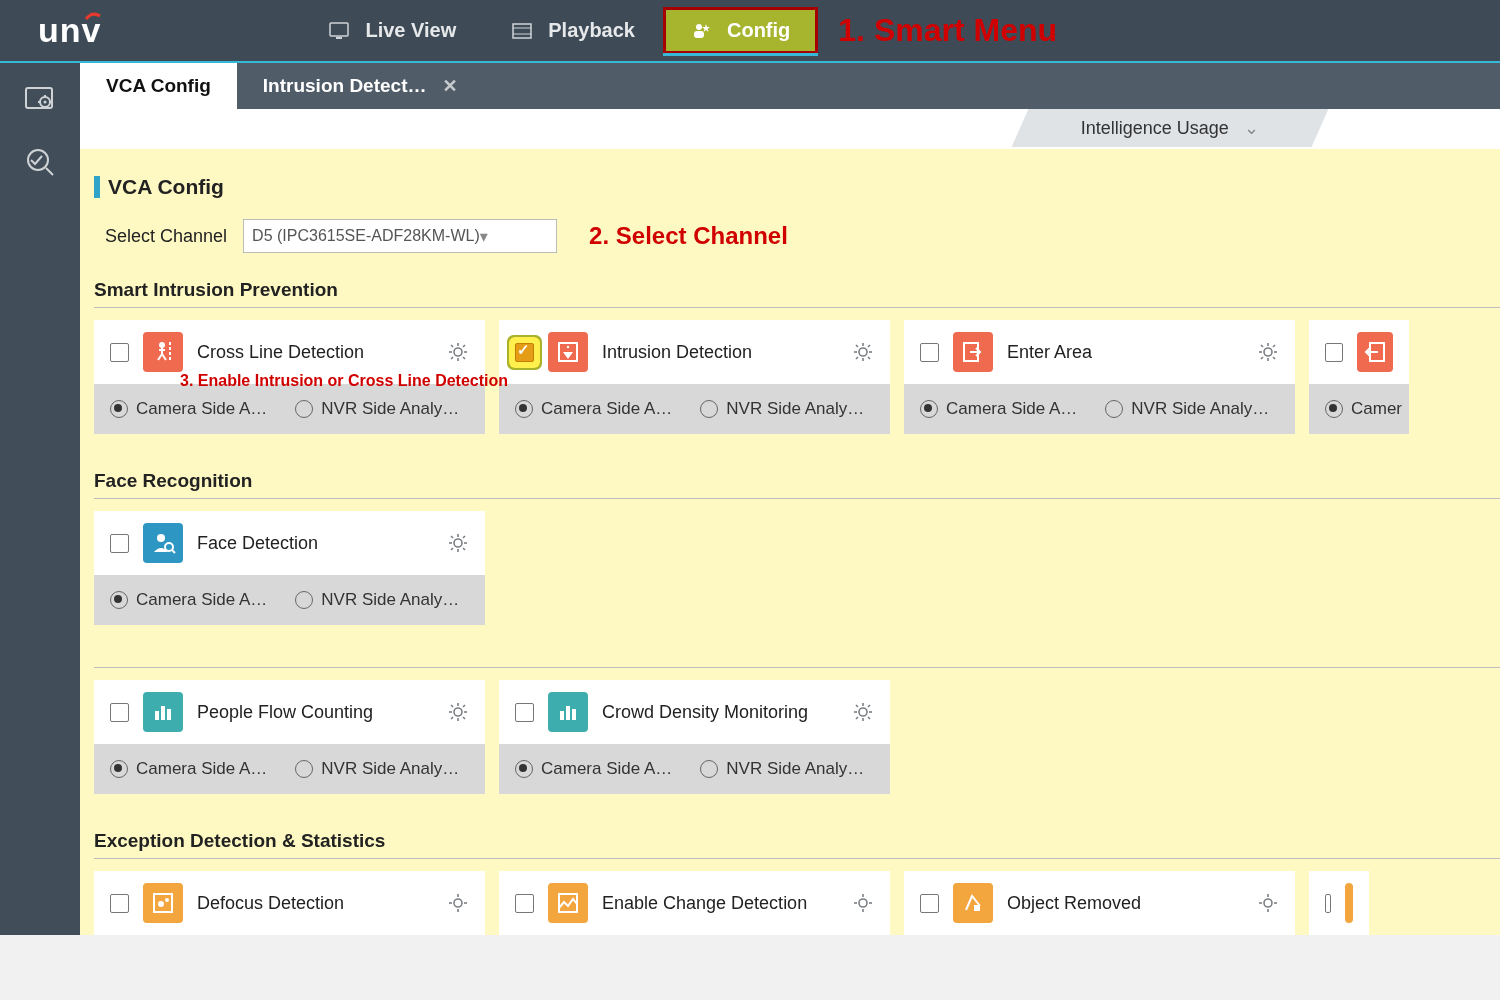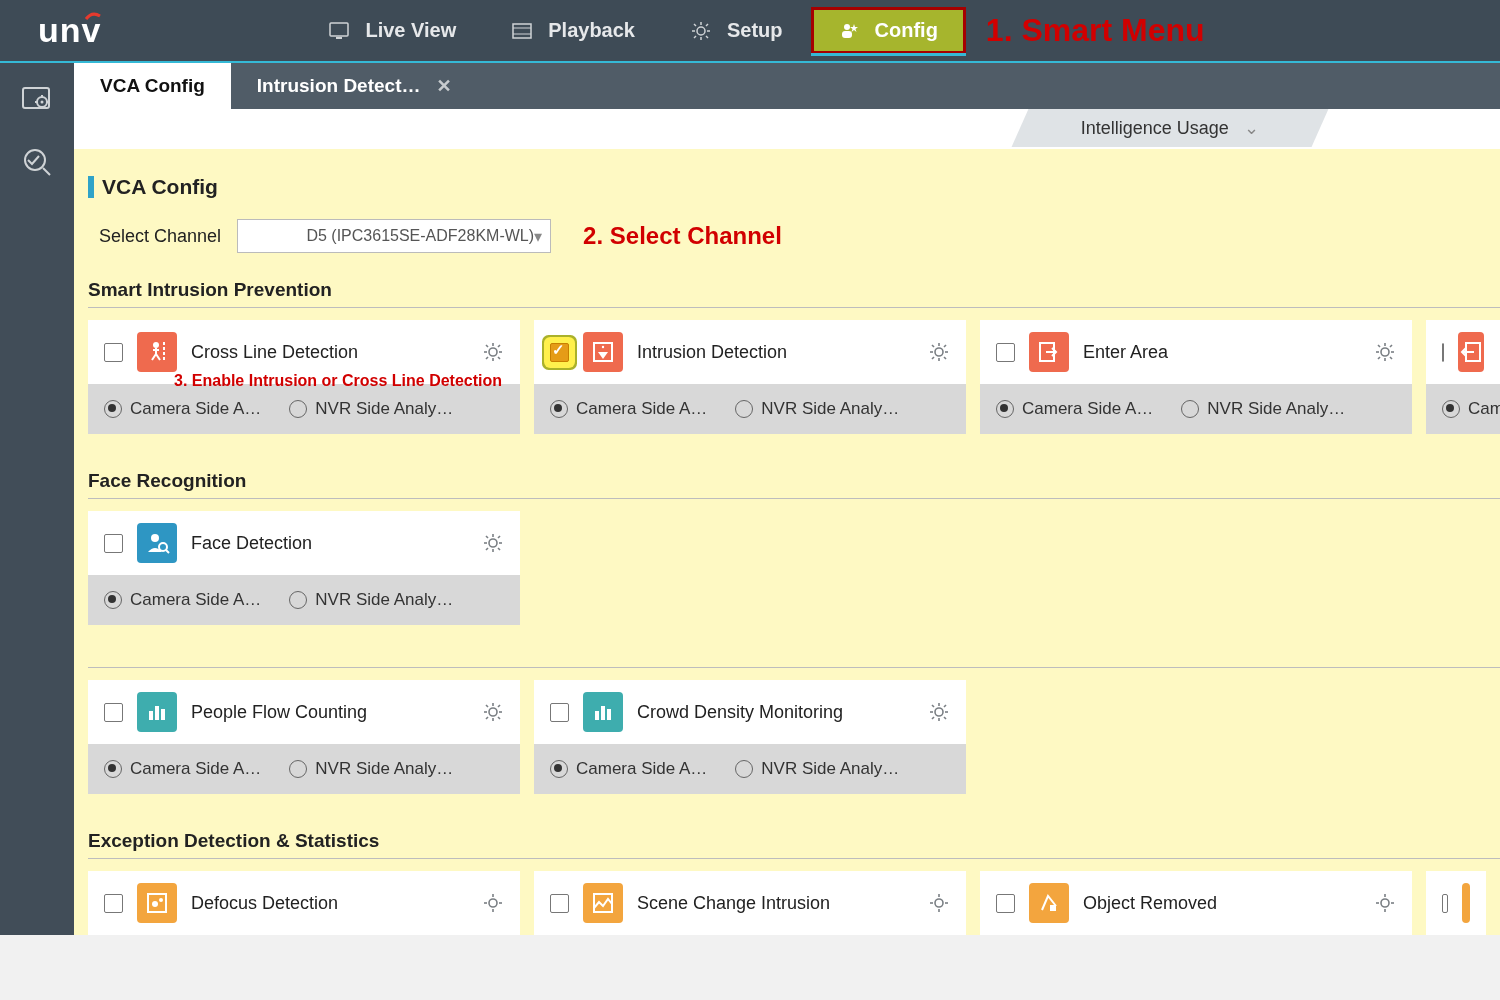--- a/index.html
+++ b/index.html
@@ -25,25 +25,25 @@
   .tab .close{margin-left:16px;color:#c7cbce;font-size:18px;}
   .intel-usage{position:relative;background:#fff;border-top:0;}
   .intel-tab{position:absolute;right:180px;top:0;width:300px;height:38px;background:#dfe3e6;transform:skewX(-24deg);display:flex;align-items:center;justify-content:center;}
   .intel-tab span{transform:skewX(24deg);color:#333;font-size:18px;}
   .intel-tab .chev{transform:skewX(24deg);margin-left:14px;color:#888;}
   .pane{padding:26px 0 0 0;}
   .page-title{display:flex;align-items:center;gap:8px;font-size:21px;font-weight:700;margin:0 0 20px 14px;}
   .page-title .bar{width:6px;height:22px;background:#2fa3c8;}
   .row-sel{display:flex;align-items:center;gap:16px;margin:0 0 26px 14px;}
   .row-sel label{font-size:18px;margin-left:11px;}
-  .combo{width:296px;height:32px;border:1px solid #bbb;background:#fff;display:flex;align-items:center;justify-content:flex-end;padding:0 8px;font-size:16px;color:#555;}
+  .combo{width:296px;height:32px;border:1px solid #bbb;background:#fff;display:flex;align-items:center;justify-content:flex-start;padding:0 8px;font-size:16px;color:#555;}
   .section-title{font-size:19px;font-weight:700;margin:0 0 6px 14px;}
   .section-rule{border:0;border-top:1px solid #bdbdbd;margin:6px 0 12px 14px;}
   .cards{display:flex;gap:14px;padding-left:14px;overflow:hidden;}
-  .card{width:432px;background:#fff;box-shadow:0 1px 0 rgba(0,0,0,0.08);}
+  .card{width:391px;background:#fff;box-shadow:0 1px 0 rgba(0,0,0,0.08);}
   .card-top{height:64px;display:flex;align-items:center;gap:14px;padding:0 16px;}
   .chk{width:17px;height:17px;border:1.5px solid #777;border-radius:2px;}
   .chk.on{background:#e59c17;border-color:#c87f00;position:relative;}
   .chk.on::after{content:"✓";position:absolute;left:1px;top:-3px;font-size:15px;color:#fff;font-weight:900;}
   .chk.on-hl{box-shadow:0 0 0 6px #fff04d, 0 0 0 8px #aab12a;}
   .ico-sq{width:40px;height:40px;border-radius:4px;display:flex;align-items:center;justify-content:center;}
   .ico-sq svg{width:26px;height:26px;}
   .o{background:#ef6a4e;} .b{background:#2e96c3;} .t{background:#3eadae;} .y{background:#f3a53e;}
   .card-title{font-size:18px;flex:1;}
   .gear{width:22px;height:22px;color:#7a7f84;}
@@ -74,36 +74,20 @@
       <span>Live View</span>
     </div>
     <div class="top-item">
       <svg width="20" height="20">
           <rect x="1" y="3" width="18" height="14" fill="none" stroke="#cfd3d6" stroke-width="1.5"></rect>
           <line x1="1" y1="7" x2="19" y2="7" stroke="#cfd3d6"></line>
           <line x1="1" y1="13" x2="19" y2="13" stroke="#cfd3d6"></line>
         </svg>
       <span>Playback</span>
     </div>
-    <div class="top-item">
-      <svg width="20" height="20">
-          <circle cx="10" cy="10" r="4" fill="none" stroke="#cfd3d6" stroke-width="1.5"></circle>
-          <g stroke="#cfd3d6" stroke-width="1.5">
-            <line x1="10" y1="1" x2="10" y2="4"></line>
-            <line x1="10" y1="16" x2="10" y2="19"></line>
-            <line x1="1" y1="10" x2="4" y2="10"></line>
-            <line x1="16" y1="10" x2="19" y2="10"></line>
-            <line x1="3" y1="3" x2="5" y2="5"></line>
-            <line x1="15" y1="15" x2="17" y2="17"></line>
-            <line x1="15" y1="5" x2="17" y2="3"></line>
-            <line x1="3" y1="17" x2="5" y2="15"></line>
-          </g>
-        </svg>
-      <span>Setup</span>
-    </div>
     <div class="top-item active rel">
       <svg width="20" height="20">
           <circle cx="8" cy="6" r="3" fill="#fff"></circle>
           <rect x="3" y="10" width="10" height="7" rx="3" fill="#fff"></rect>
           <polygon points="15,3 16,6 19,6 16.5,8 17.5,11 15,9 12.5,11 13.5,8 11,6 14,6" fill="#fff"></polygon>
         </svg>
       <span>Config</span>
       <div class="active-underline"></div>
     </div>
     <div class="annot">1. Smart Menu</div>
@@ -272,21 +256,21 @@
                 <span class="rdot on"></span>
                 <span>Camera Side A…</span>
               </span>
             <span class="radio">
                 <span class="rdot"></span>
                 <span>NVR Side Analy…</span>
               </span>
           </div>
         </div>
 
-        <div class="card" style="width:74px;">
+        <div class="card" style="width:100px;">
           <div class="card-top">
             <span class="chk"></span>
             <span class="ico-sq o">
                 <svg viewBox="0 0 26 26">
                   <rect x="8" y="4" width="14" height="18" fill="none" stroke="#fff" stroke-width="2"></rect>
                   <path d="M16 13 h-12 M8 9 l-4 4 l4 4" fill="none" stroke="#fff" stroke-width="2"></path>
                 </svg>
               </span>
           </div>
           <div class="card-bot">
@@ -446,21 +430,21 @@
         </div>
         <div class="card">
           <div class="card-top">
             <span class="chk"></span>
             <span class="ico-sq y">
                 <svg viewBox="0 0 26 26">
                   <rect x="4" y="4" width="18" height="18" fill="none" stroke="#fff" stroke-width="2"></rect>
                   <path d="M4 18 l5 -6 l4 4 l5 -7 l4 5" fill="none" stroke="#fff" stroke-width="2"></path>
                 </svg>
               </span>
-            <span class="card-title">Scene Change Intrusion</span>
+            <span class="card-title">Enable Change Detection</span>
             <svg class="gear" viewBox="0 0 22 22">
                 <circle cx="11" cy="11" r="4" fill="none" stroke="currentColor" stroke-width="1.6"></circle>
                 <g stroke="currentColor" stroke-width="1.6">
                   <line x1="11" y1="2" x2="11" y2="5"></line>
                   <line x1="11" y1="17" x2="11" y2="20"></line>
                   <line x1="2" y1="11" x2="5" y2="11"></line>
                   <line x1="17" y1="11" x2="20" y2="11"></line>
                 </g>
               </svg>
           </div>

